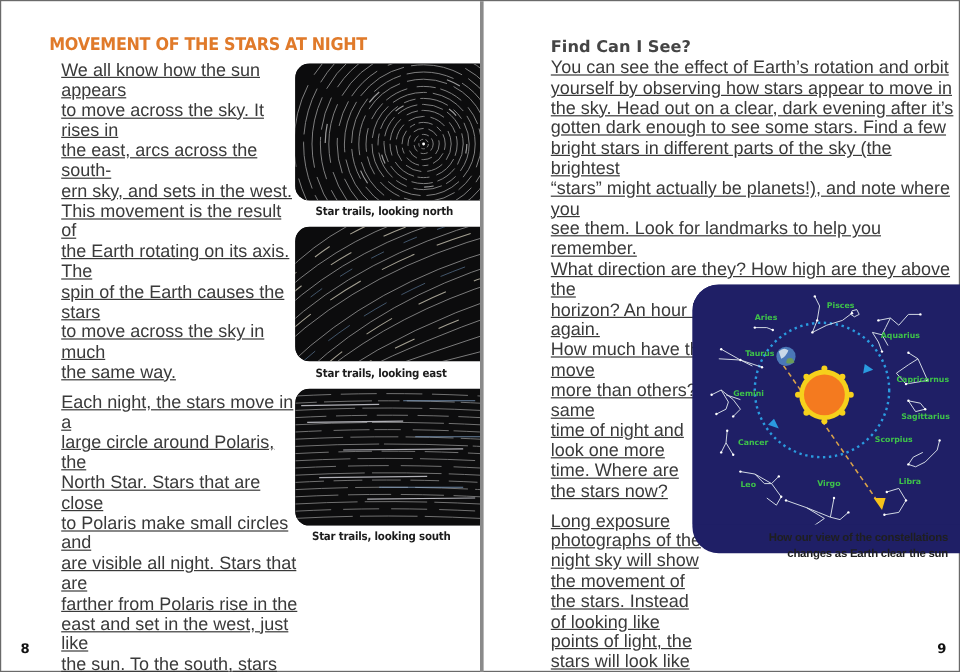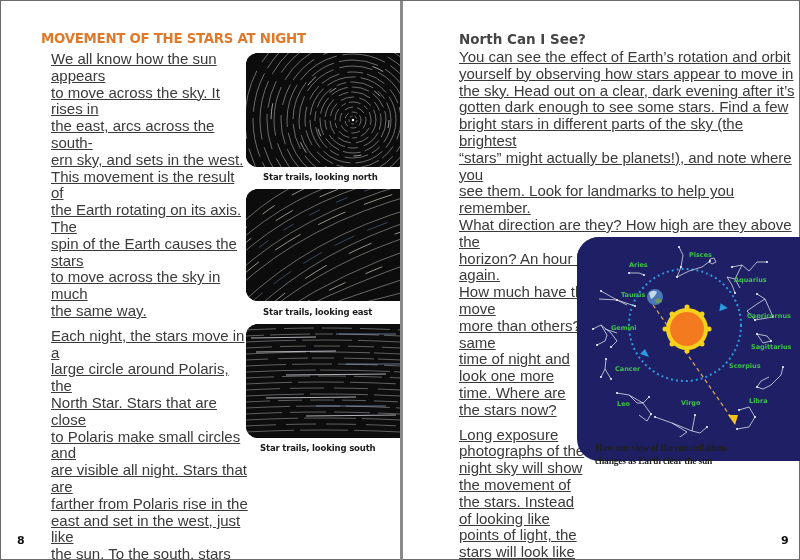--- a/index.html
+++ b/index.html
@@ -20,21 +20,21 @@
   .para-gap { height: 8px; }
 
   .photo { position: absolute; left: 245px; width: 154px; background: #0b0b0c; border-radius: 12px 0 0 12px; overflow: hidden; }
   .photo svg { display: block; }
   .caption-sm { position: absolute; font-family: "DejaVu Sans", sans-serif; font-size: 9.5px; font-weight: bold; color: #1c1c1c; letter-spacing: -0.2px; transform: scaleX(0.9); transform-origin: left center; }
 
   .subheading { position: absolute; left: 56px; top: 30px; font-family: "DejaVu Sans", sans-serif; font-weight: bold; font-size: 13.5px; color: #454545; }
 
   .diagram { position: absolute; left: 174px; top: 236px; width: 224px; height: 224px; background: #1f1f66; border-radius: 22px 0 0 22px; overflow: hidden; }
   .diagram svg { display: block; }
-  .diag-caption { position: absolute; left: 192px; top: 441px; width: 205px; text-align: left; font-family: Liberation Serif, serif; font-weight: bold; font-size: 9.5px; line-height: 13px; color: #1f1f1f; letter-spacing: -0.2px; }
+  .diag-caption { position: absolute; left: 182px; top: 441px; width: 205px; text-align: right; font-family: Liberation Sans, sans-serif; font-weight: bold; font-size: 9.5px; line-height: 13px; color: #1f1f1f; letter-spacing: -0.2px; }
 
   .page-num { position: absolute; top: 533px; font-family: "DejaVu Sans", sans-serif; font-weight: bold; font-size: 11px; color: #111; }
 </style>
 </head>
 <body>
 
 <div class="spread">
 
   <div class="page page-left">
     <div class="heading">MOVEMENT OF THE STARS AT NIGHT</div>
@@ -167,21 +167,21 @@
       </svg>
     </div>
     <div class="caption-sm" style="left:259px; top:441px;">Star trails, looking south</div>
 
     <div class="page-num" style="left:16px;">8</div>
   </div>
 
   <div class="gutter"></div>
 
   <div class="page page-right">
-    <div class="subheading">North Can I See?</div>
+    <div class="subheading">Find Can I See?</div>
 
     <div class="body-text" style="left:56px; top:48px; width:340px;">
       <p>You can see the effect of Earth’s rotation and orbit
 yourself by observing how stars appear to move in
 the sky. Head out on a clear, dark evening after it’s
 gotten dark enough to see some stars. Find a few
 bright stars in different parts of the sky (the brightest
 “stars” might actually be planets!), and note where you
 see them. Look for landmarks to help you remember.
 What direction are they? How high are they above the

